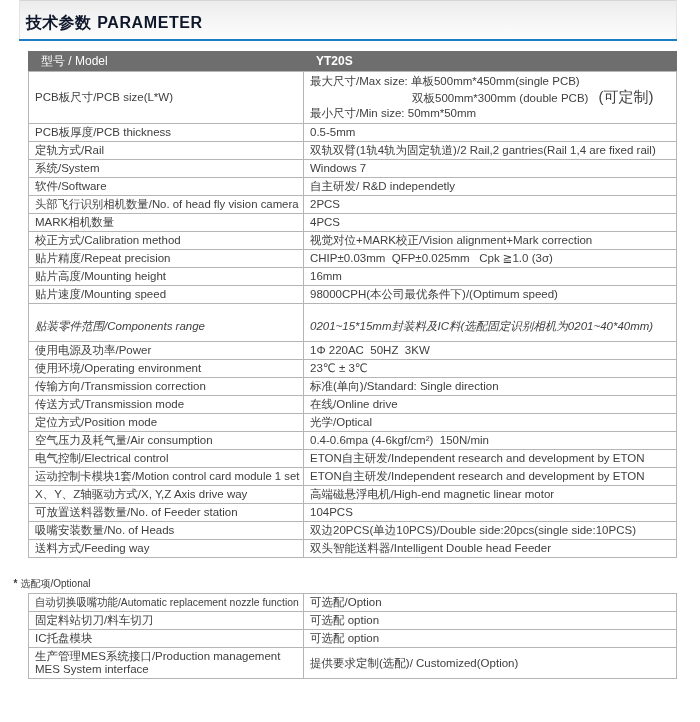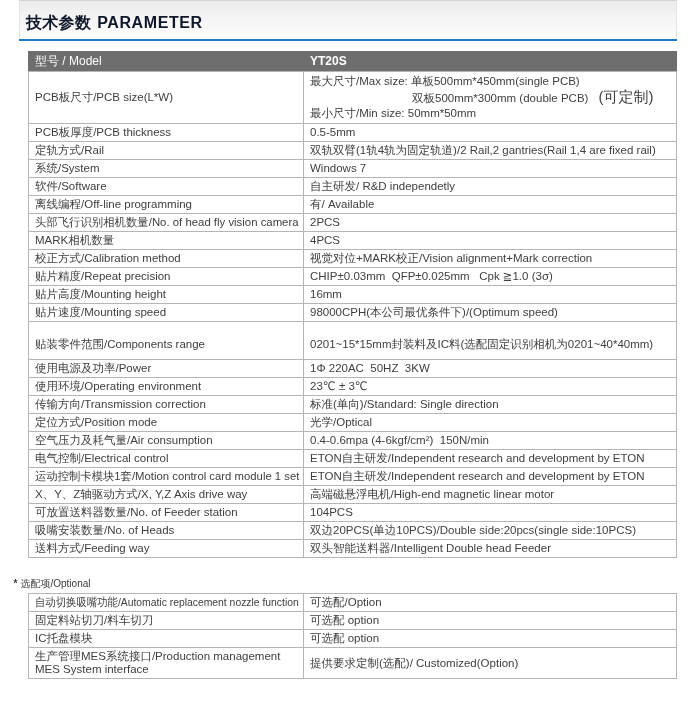--- a/index.html
+++ b/index.html
@@ -28,25 +28,25 @@
   }
   table.spec.main { margin-top:10px; }
   table.spec col.c1 { width:275px; }
   table.spec td, table.spec th {
     border:1px solid #b5b5b5; font-size:11.5px; line-height:13px;
     padding:2px 4px 2px 6px; text-align:left; vertical-align:middle;
     font-weight:normal; overflow:hidden;
   }
   table.spec thead th {
     background:#6e6e6e; color:#ffffff; font-size:12px; line-height:13px;
-    padding:3px 4px 3px 6px; border-color:#6e6e6e; border-bottom-color:#b5b5b5;
+    padding:3px 4px 3px 12px; border-color:#6e6e6e; border-bottom-color:#b5b5b5;
   }
   table.spec thead th.model-col { font-weight:bold; border-left-color:#8d8d8d; }
   .fit { display:inline-block; white-space:pre; max-width:none; vertical-align:top; }
-  tr.tall td { padding-top:16px; padding-bottom:8px; }
+  tr.tall td { padding-top:16px; padding-bottom:8px;font-style:italic; }
   
   .szline { white-space:pre; line-height:15px; }
   .szline .note { font-size:15px; margin-left:10px; letter-spacing:0; }
   .szline.indent { padding-left:102px; }
   .optional-heading {
     margin:5px 0 2px 8px; font-size:10px; line-height:14px; color:#3a3a3a; white-space:pre;
   }
   .optional-heading .star { font-weight:bold; margin-right:3px; }
 </style>
 </head>
@@ -89,24 +89,20 @@
       </tr>
       <tr>
         <td><span class="fit">系统/System</span></td>
         <td><span class="fit">Windows 7</span></td>
       </tr>
       <tr>
         <td><span class="fit">软件/Software</span></td>
         <td><span class="fit">自主研发/ R&amp;D independetly</span></td>
       </tr>
       <tr>
-        <td><span class="fit">离线编程/Off-line programming</span></td>
-        <td><span class="fit">有/ Available</span></td>
-      </tr>
-      <tr>
         <td><span class="fit" style="transform-origin: left center; transform: scaleX(0.989);">头部飞行识别相机数量/No. of head fly vision camera</span></td>
         <td><span class="fit">2PCS</span></td>
       </tr>
       <tr>
         <td><span class="fit">MARK相机数量</span></td>
         <td><span class="fit">4PCS</span></td>
       </tr>
       <tr>
         <td><span class="fit">校正方式/Calibration method</span></td>
         <td><span class="fit">视觉对位+MARK校正/Vision alignment+Mark correction</span></td>
@@ -131,20 +127,24 @@
         <td><span class="fit">使用电源及功率/Power</span></td>
         <td><span class="fit">1Φ 220AC  50HZ  3KW</span></td>
       </tr>
       <tr>
         <td><span class="fit">使用环境/Operating environment</span></td>
         <td><span class="fit">23℃ ± 3℃</span></td>
       </tr>
       <tr>
         <td><span class="fit">传输方向/Transmission correction</span></td>
         <td><span class="fit">标准(单向)/Standard: Single direction</span></td>
+      </tr>
+      <tr>
+        <td><span class="fit">传送方式/Transmission mode</span></td>
+        <td><span class="fit">在线/Online drive</span></td>
       </tr>
       <tr>
         <td><span class="fit">定位方式/Position mode</span></td>
         <td><span class="fit">光学/Optical</span></td>
       </tr>
       <tr>
         <td><span class="fit">空气压力及耗气量/Air consumption</span></td>
         <td><span class="fit">0.4-0.6mpa (4-6kgf/cm²)  150N/min</span></td>
       </tr>
       <tr>

